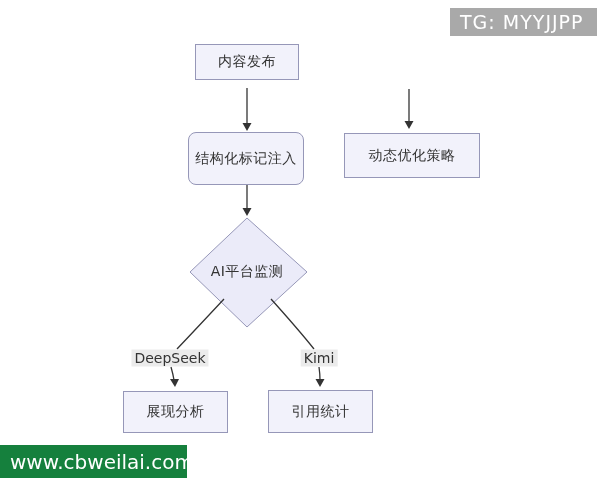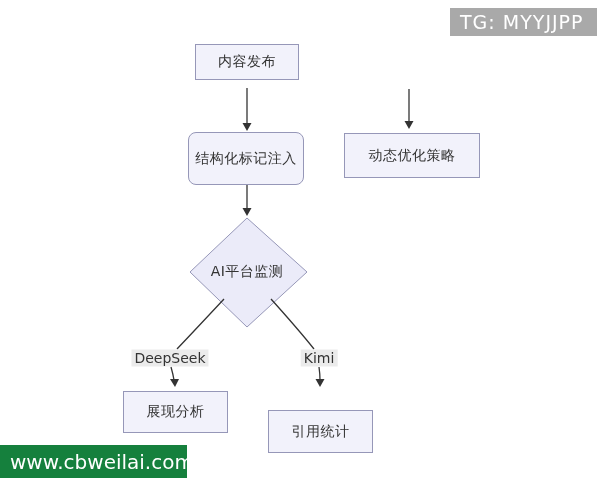--- a/index.html
+++ b/index.html
@@ -94,21 +94,21 @@
 
 
   <div class="node rounded" style="left:188px;top:132px;width:116px;height:53px;">结构化标记注入</div>
 
   <div class="node" style="left:344px;top:133px;width:136px;height:45px;">动态优化策略</div>
 
   <div class="diamond-label" style="left:187px;top:262px;width:120px;height:20px;">AI平台监测</div>
 
   <div class="node" style="left:123px;top:391px;width:105px;height:42px;">展现分析</div>
 
-  <div class="node" style="left:268px;top:390px;width:105px;height:43px;margin-top:20px;">引用统计</div>
+  <div class="node" style="left:268px;top:390px;width:105px;height:43px;">引用统计</div>
 
   <div class="edge-label" style="left:170px;top:358px;">DeepSeek</div>
 
   <div class="edge-label" style="left:319px;top:358px;">Kimi</div>
 
   <div class="badge tg">TG: MYYJJPP</div>
 
   <div class="badge site">www.cbweilai.com</div>
 
 </div>

